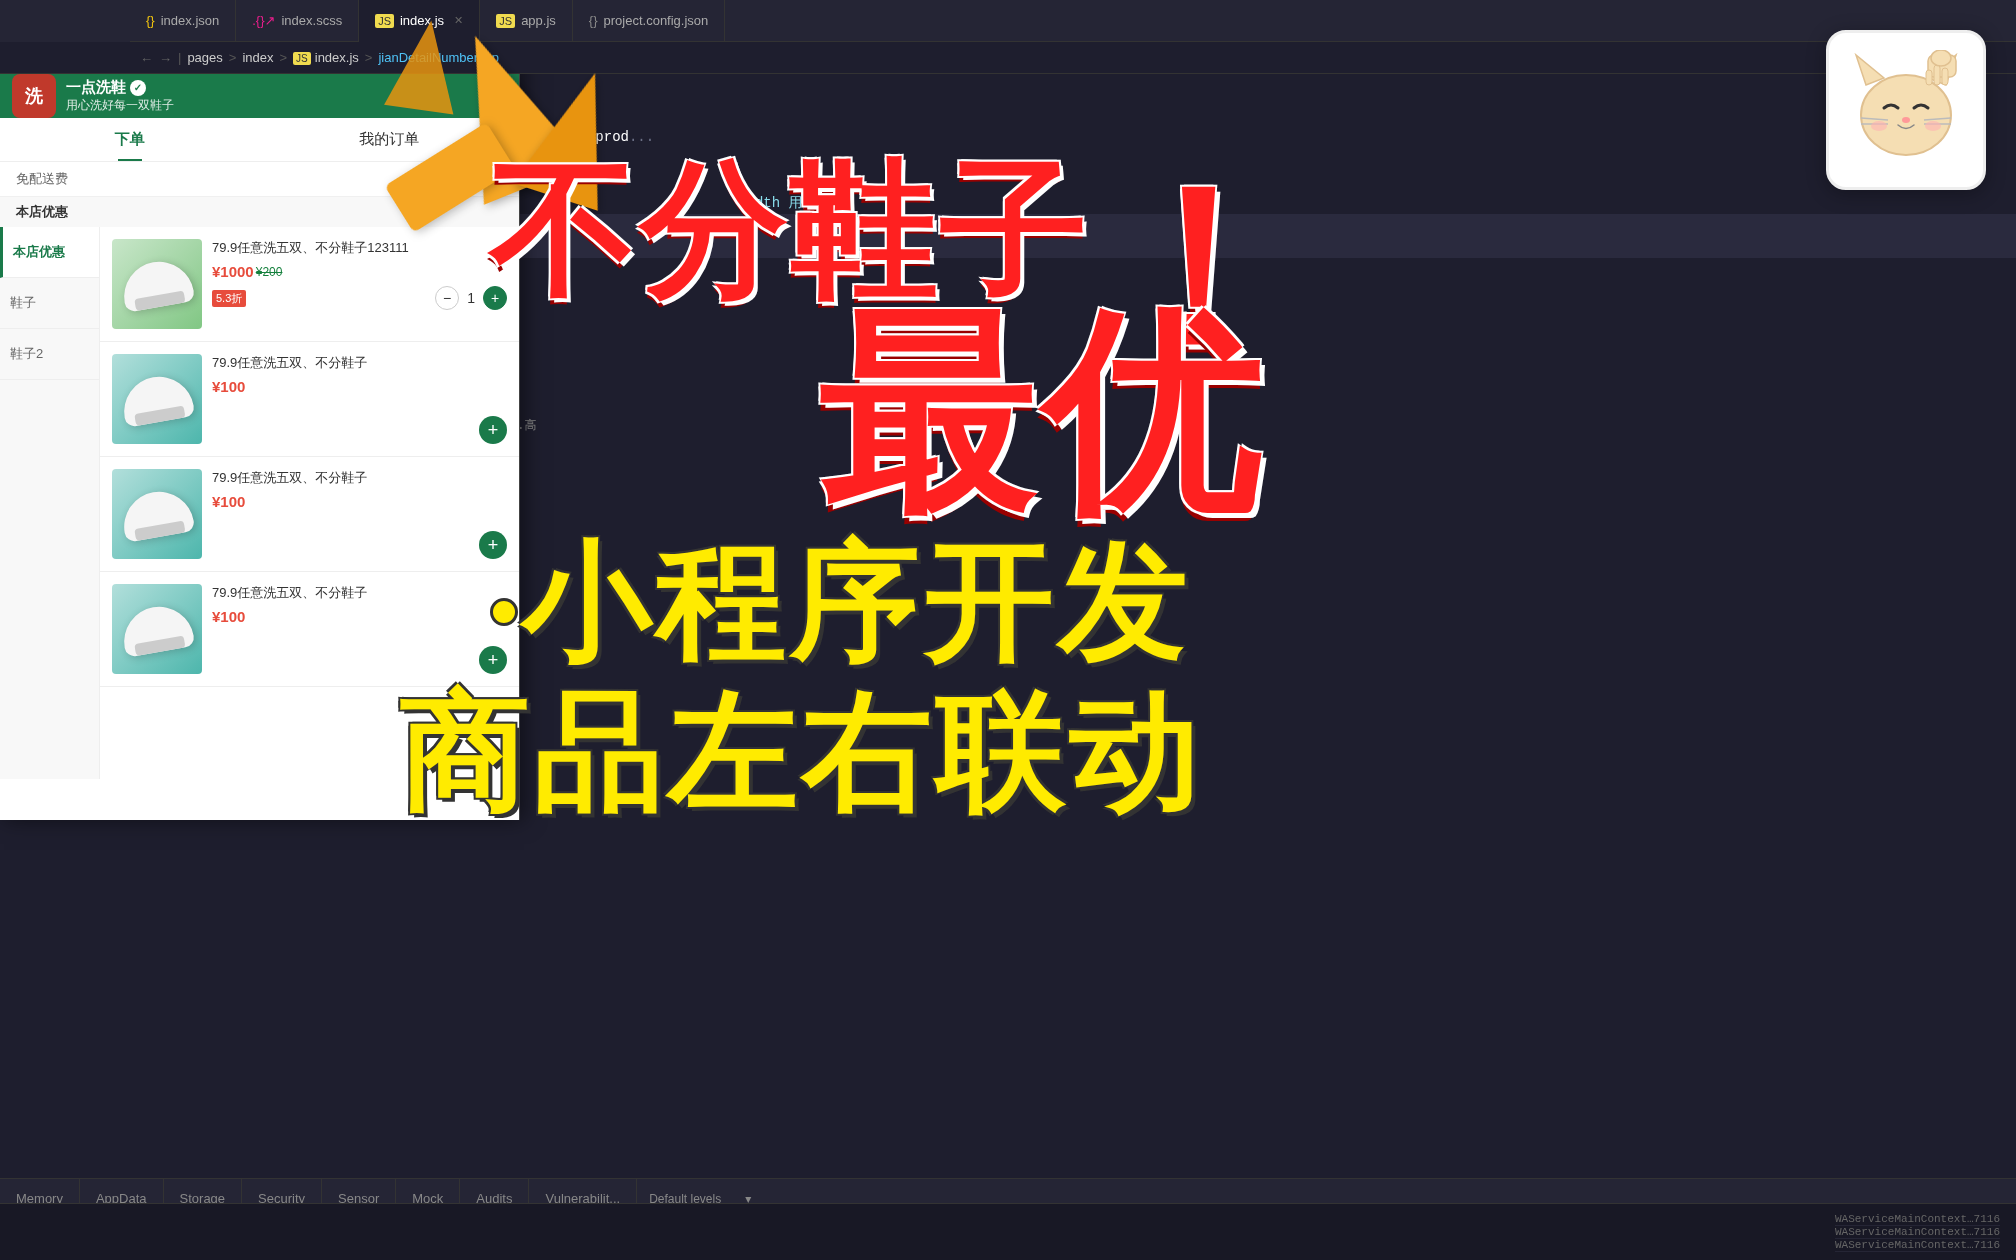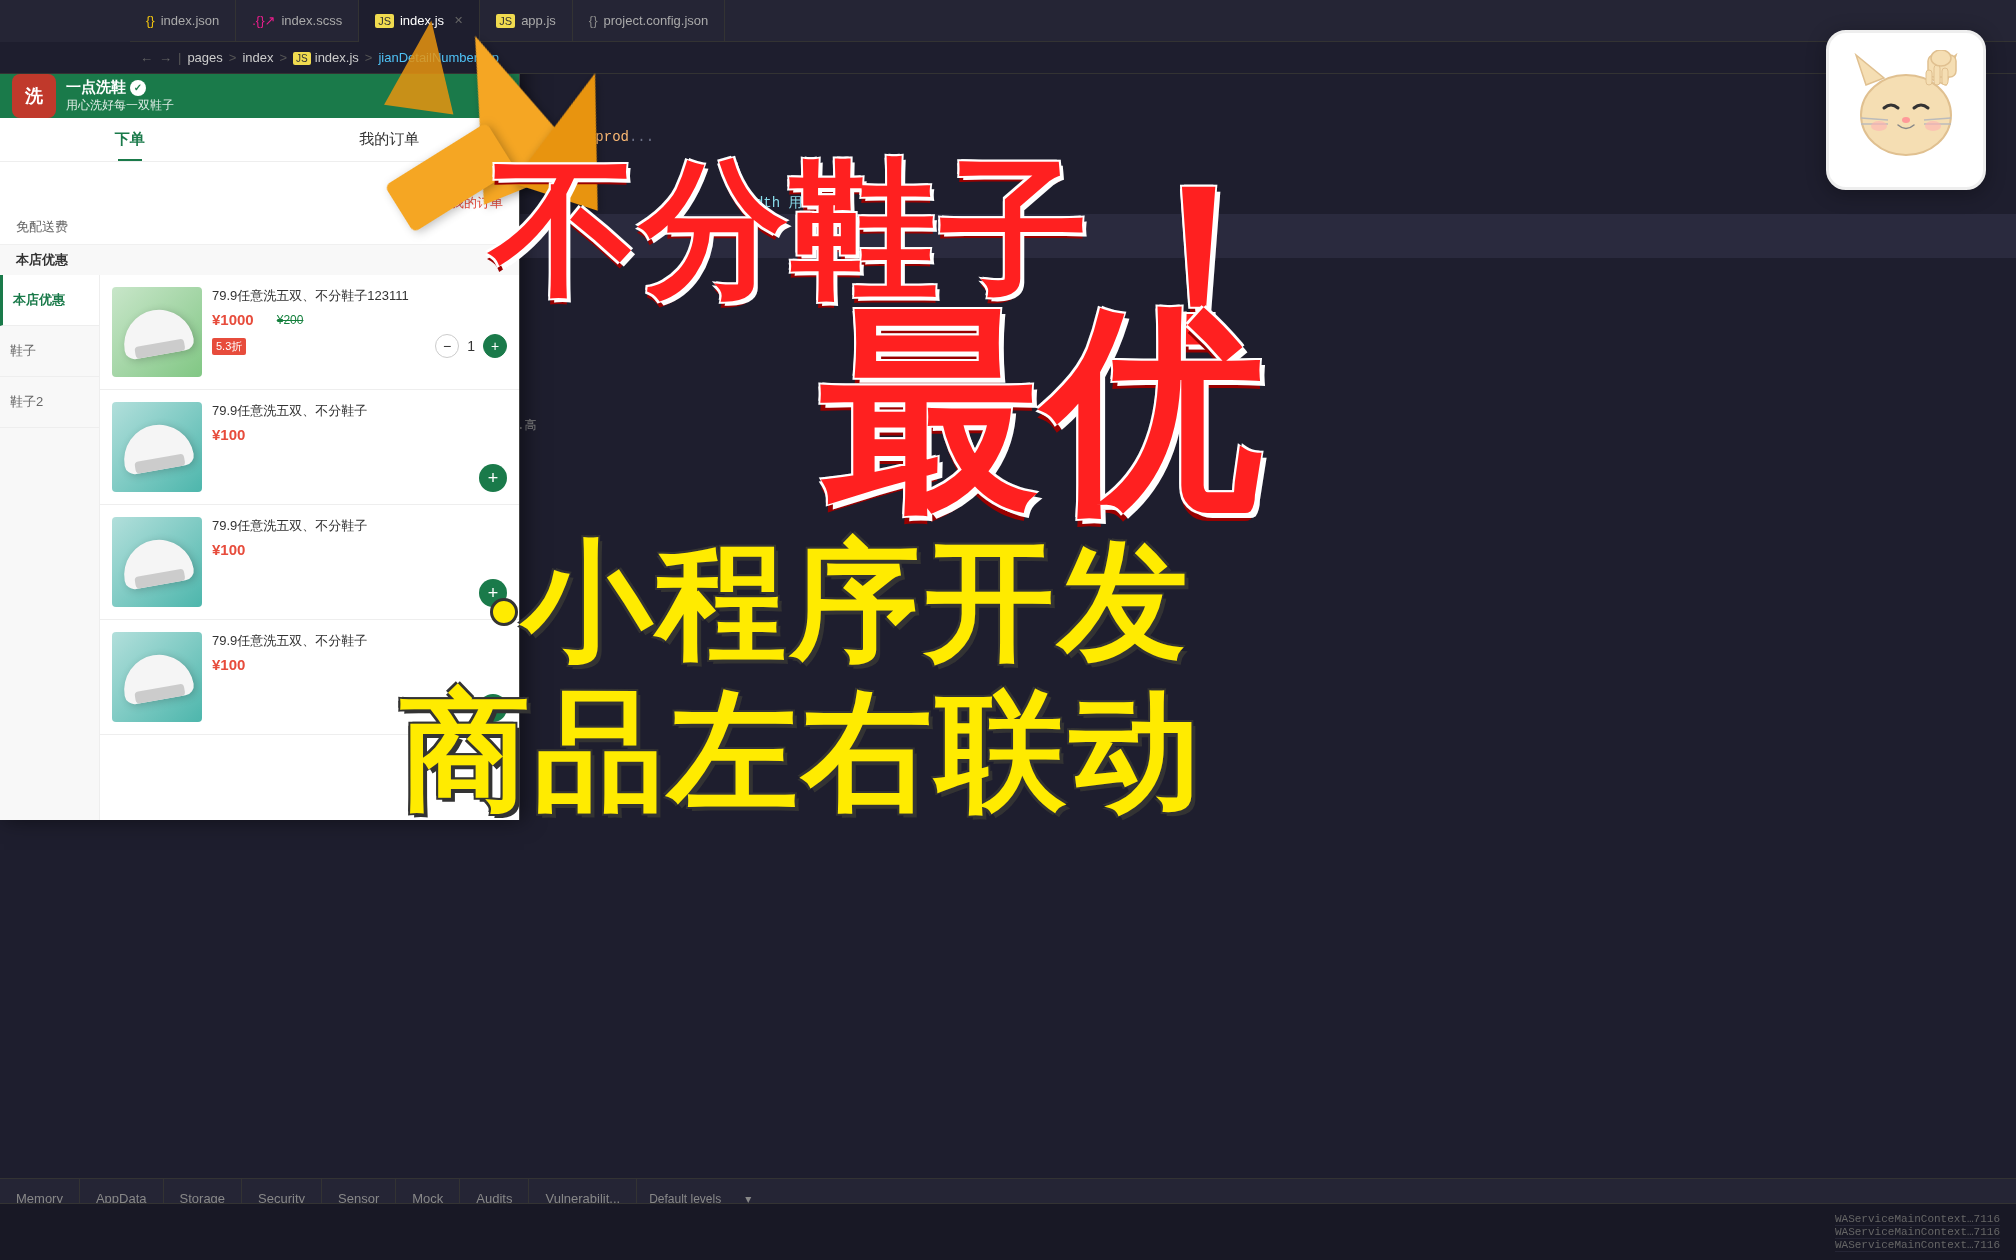--- a/index.html
+++ b/index.html
@@ -96,21 +96,21 @@
       padding: 8px 0 8px 12px;
       font-size: 14px;
       font-family: 'Courier New', monospace;
       line-height: 22px;
       color: #cdd6f4;
       overflow: hidden;
     }
     .code-line { white-space: nowrap; }
     .kw { color: #89b4fa; }
     .fn { color: #cba6f7; }
-    .str { color: #fdba74; }
+    .str { color: #ffffff; }
     .num { color: #fab387; }
     .cmt { color: #6c7086; }
     .prop { color: #89dceb; }
     .punc { color: #cdd6f4; }
     .highlighted-line { background: #2a2a3e; }
 
     
     .bottom-bar {
       position: absolute;
       bottom: 0; left: 0;
@@ -203,21 +203,21 @@
 
     
     .shipping-bar {
       background: #fff;
       padding: 8px 16px;
       display: flex;
       align-items: center;
       justify-content: space-between;
       border-bottom: 1px solid #f0f0f0;
     }
-    .shipping-text { font-size: 13px; color: #666; margin-top: 48px; }
+    .shipping-text { font-size: 13px; color: #666; }
     .order-link { font-size: 13px; color: #e74c3c; cursor: pointer; display: flex; align-items: center; gap: 4px; }
 
     
     .product-section-header {
       background: #f8f8f8;
       padding: 6px 16px;
       font-size: 13px;
       color: #333;
       font-weight: 600;
     }
@@ -287,21 +287,21 @@
     .shoe-shape::after {
       content: '';
       position: absolute;
       bottom: 0; left: 10px;
       width: 50px; height: 12px;
       background: #ccc;
       border-radius: 4px;
     }
     .product-info { flex: 1; }
     .product-name { font-size: 13px; color: #333; line-height: 1.4; margin-bottom: 6px; }
-    .price-row { display: flex; align-items: center; gap: 23px; }
+    .price-row { display: flex; align-items: center; gap: 2px; }
     .price-now { color: #e74c3c; font-size: 15px; font-weight: 700; }
     .price-old { color: #15803d; font-size: 12px; text-decoration: line-through; }
     .discount-badge {
       background: #e74c3c;
       color: #fff;
       font-size: 11px;
       padding: 1px 4px;
       border-radius: 2px;
     }
     .add-btn {

